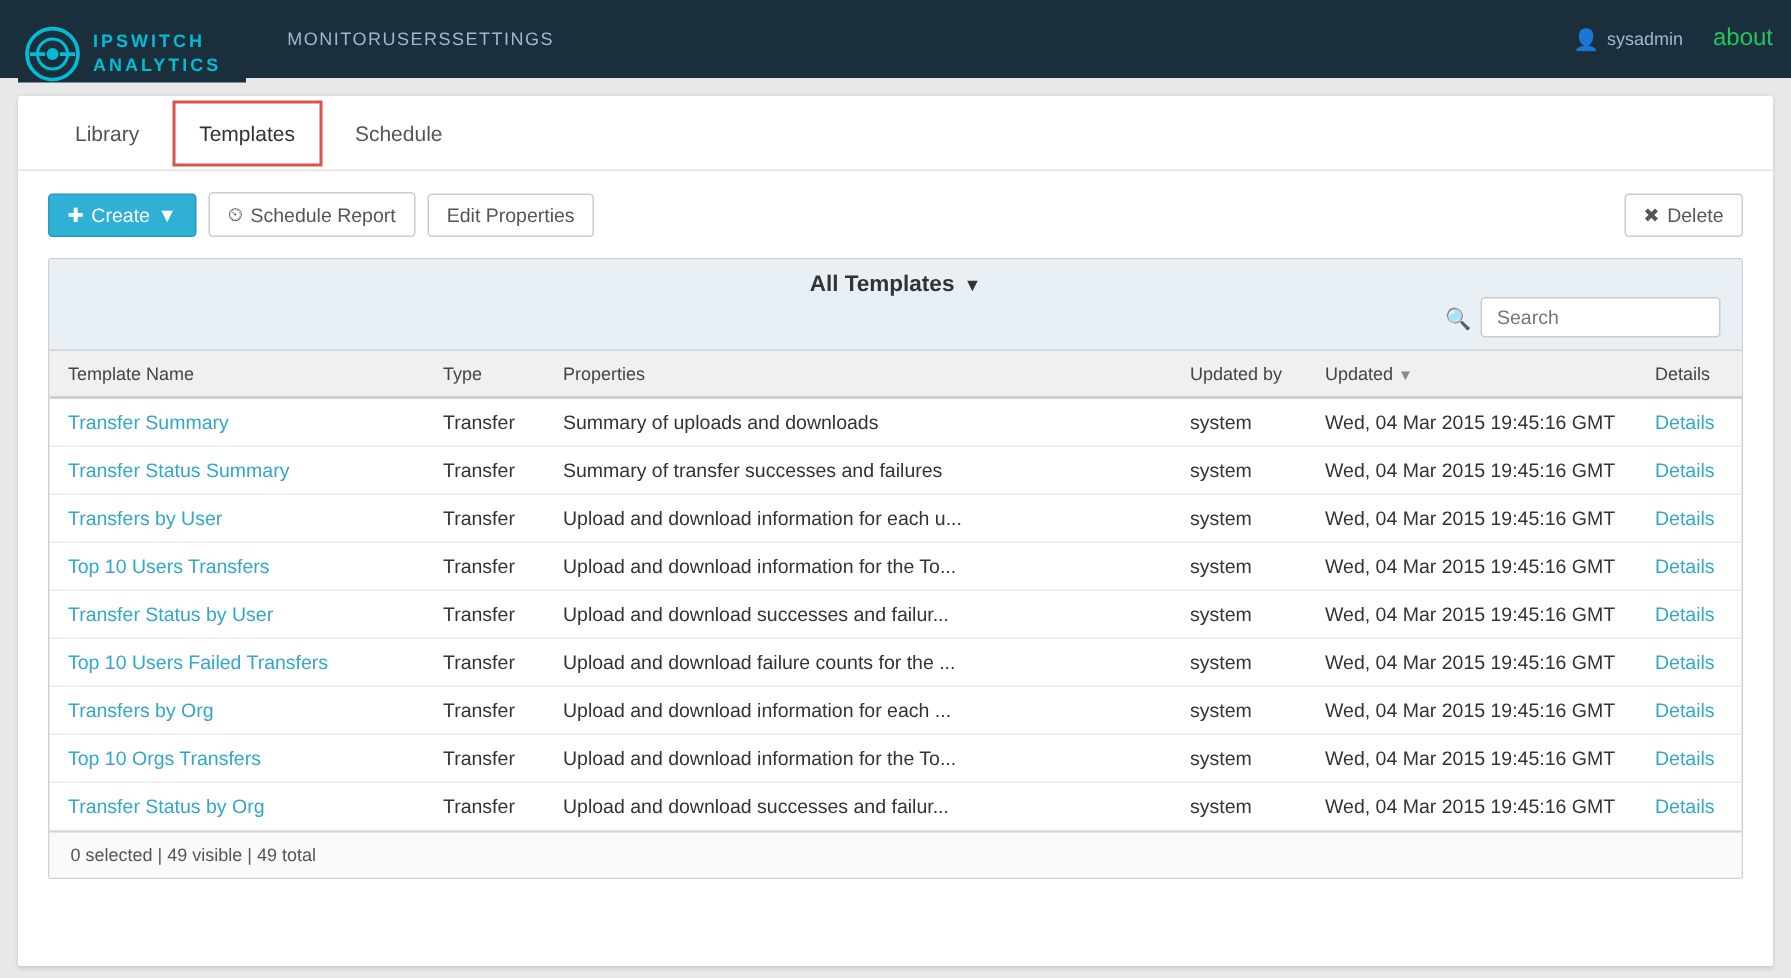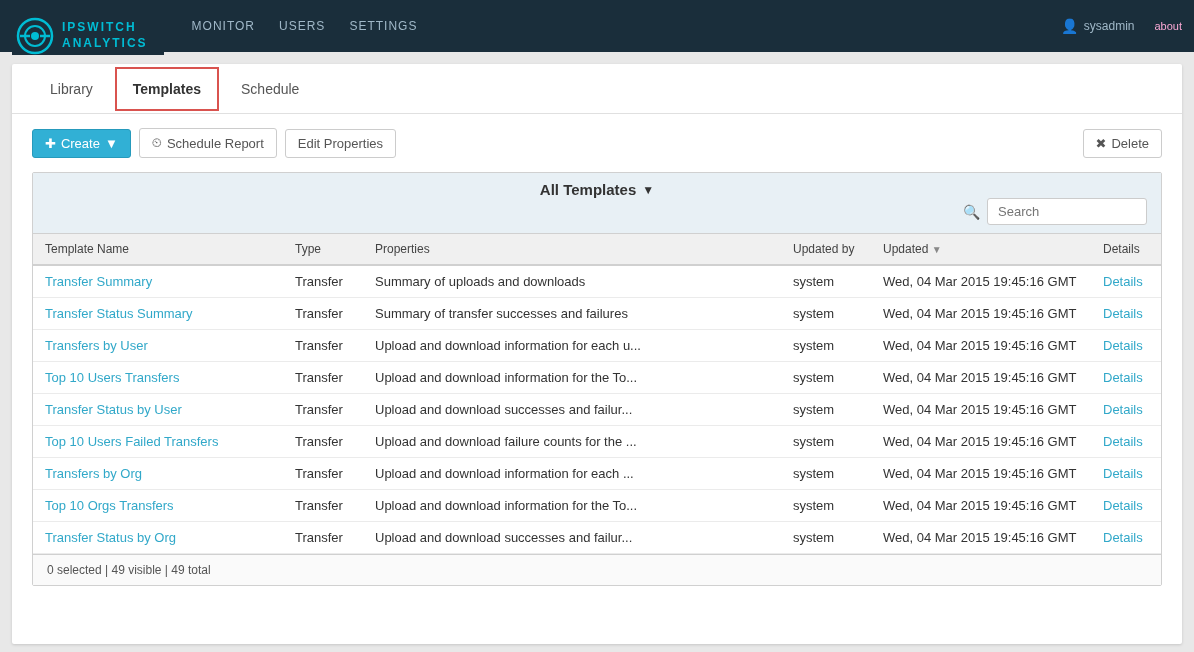--- a/index.html
+++ b/index.html
@@ -43,21 +43,20 @@
       padding: 0 20px;
       height: 52px;
       display: flex;
       align-items: center;
       letter-spacing: 1px;
       cursor: pointer;
     }
     .nav-items {
       display: flex;
       align-items: center;
-      gap: 24px;
       margin-left: 20px;
     }
     .nav-item {
       color: #a0b8c8;
       font-size: 12px;
       letter-spacing: 1px;
       cursor: pointer;
       text-decoration: none;
     }
     .nav-right {
@@ -67,22 +66,22 @@
       gap: 20px;
     }
     .nav-user {
       color: #a0b8c8;
       font-size: 12px;
       display: flex;
       align-items: center;
       gap: 5px;
     }
     .nav-about {
-      color: #f9a8d4;
-      font-size: 11px;
+      color: #22c55e;
+      font-size: 16px;
       cursor: pointer;
     }
 
     
     .page-wrapper {
       background: #ffffff;
       margin: 12px;
       border-radius: 2px;
       box-shadow: 0 1px 3px rgba(0,0,0,0.15);
       min-height: 580px;
@@ -98,21 +97,21 @@
     }
     .sub-tab {
       padding: 12px 16px;
       font-size: 14px;
       cursor: pointer;
       color: #555;
       border: 2px solid transparent;
       margin-right: 4px;
     }
     .sub-tab.active {
-      font-weight: bold;
+      font-weight: normal;
       color: #333;
       border: 2px solid #d9534f;
     }
 
     
     .toolbar {
       display: flex;
       align-items: center;
       padding: 14px 20px;
       gap: 8px;

